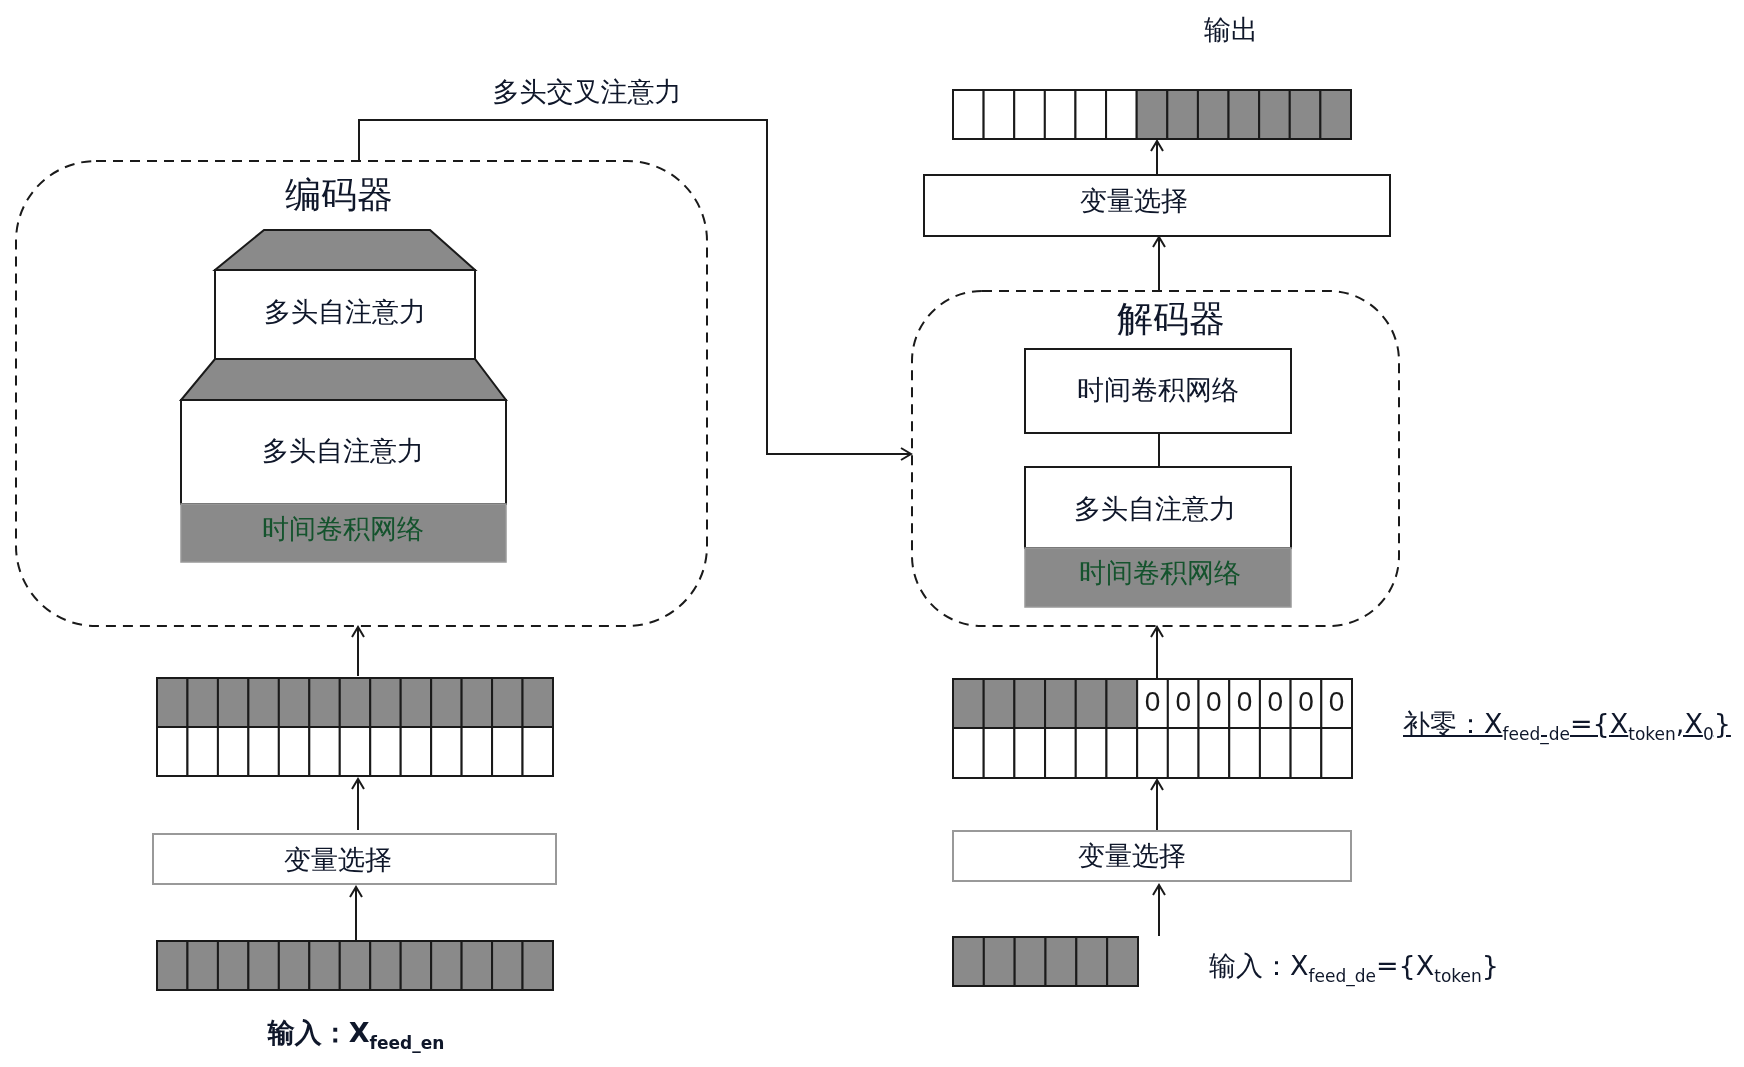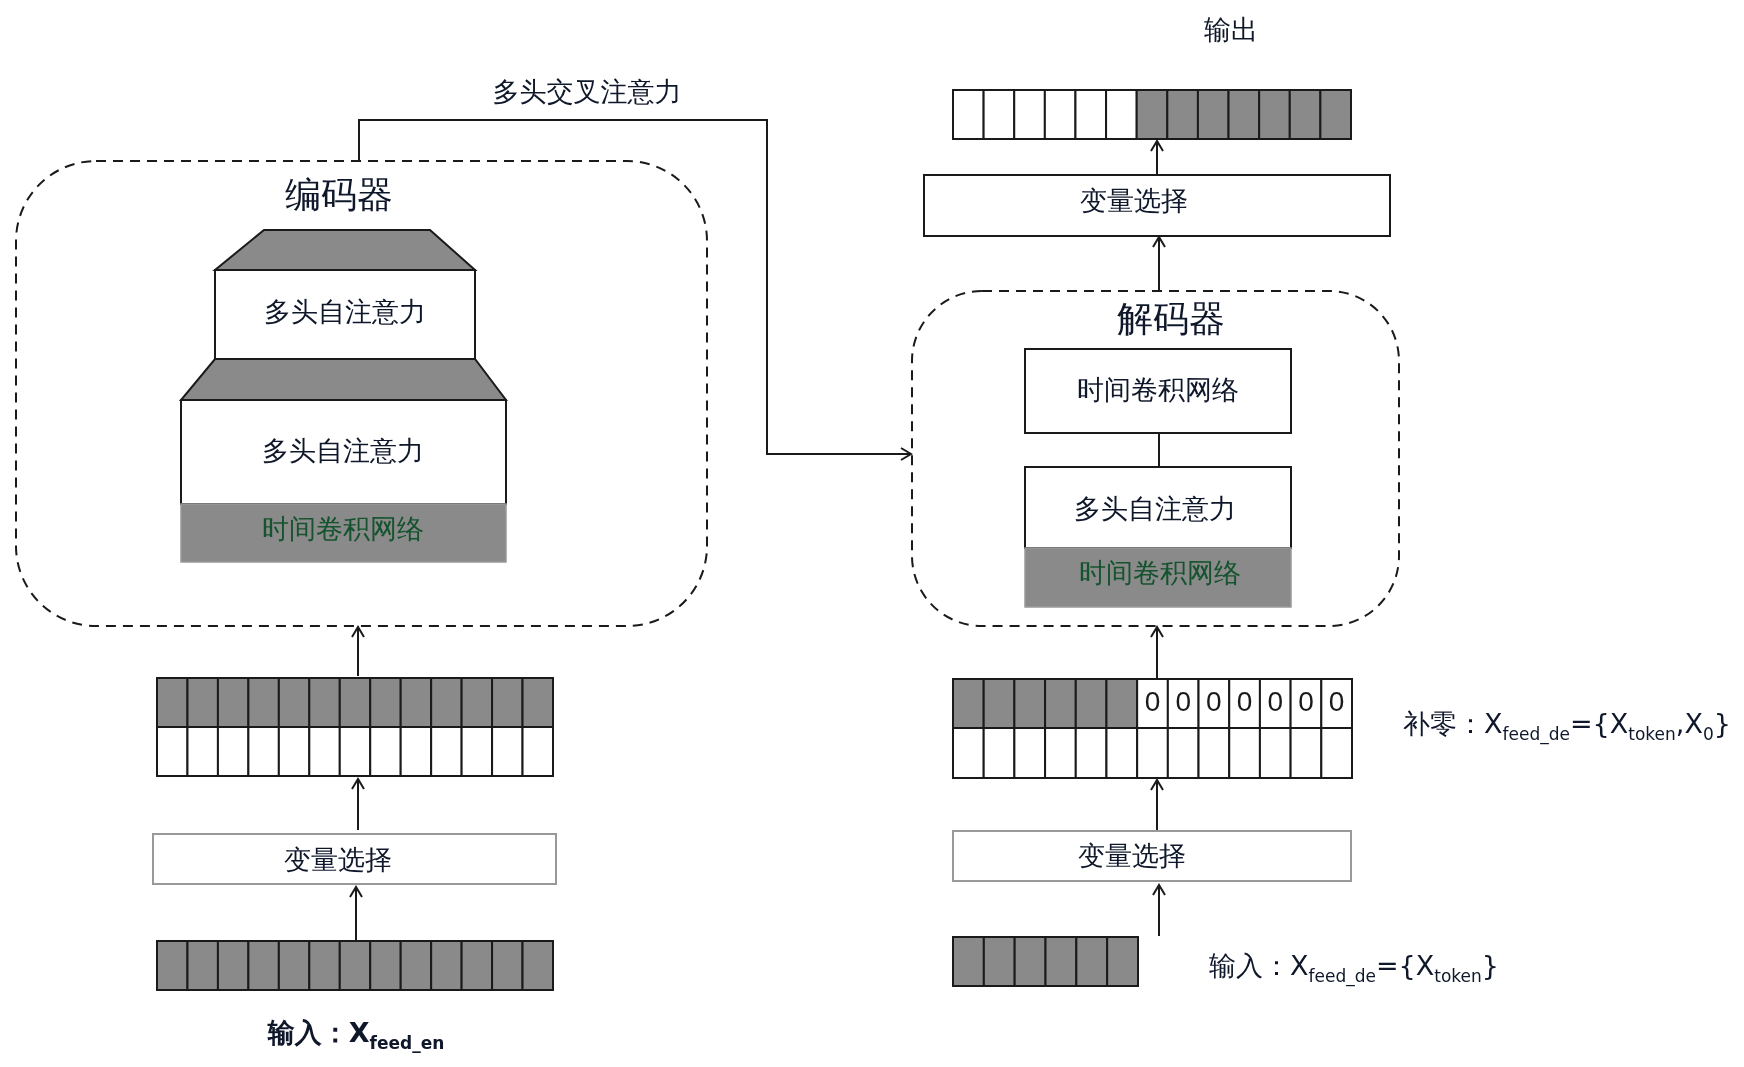--- a/index.html
+++ b/index.html
@@ -166,21 +166,21 @@
   <span>输入：</span><span>X</span><sub>feed_en</sub>
 </div>
 
 <div class="lbl mid" style="left:1134px; top:201px;">变量选择</div>
 <div class="lbl title" style="left:1153px; top:319px;margin-left:18px;">解码器</div>
 <div class="lbl mid" style="left:1158px; top:390px;">时间卷积网络</div>
 <div class="lbl mid" style="left:1155px; top:509px;">多头自注意力</div>
 <div class="lbl mid white" style="left:1160px; top:573px;">时间卷积网络</div>
 <div class="lbl mid" style="left:1132px; top:856px;">变量选择</div>
 
-<div class="lbl left-anchored" style="left:1403px; top:725px;">
+<div class="lbl left-anchored" style="left:1403px; top:725px;text-decoration:underline;">
   <span>补零：</span><span>X</span><sub>feed_de</sub><span>={X</span><sub>token</sub><span>,X</span><sub>0</sub><span>}</span>
 </div>
 
 <div class="lbl left-anchored" style="left:1190px; top:967px;margin-left:19px;">
   <span>输入：</span><span>X</span><sub>feed_de</sub><span>={X</span><sub>token</sub><span>}</span>
 </div>
 
 <div id="zeros-layer">
     <div class="zero" style="left: 1152.5px; top: 702px;">0</div>
     <div class="zero" style="left: 1183.19px; top: 702px;">0</div>

